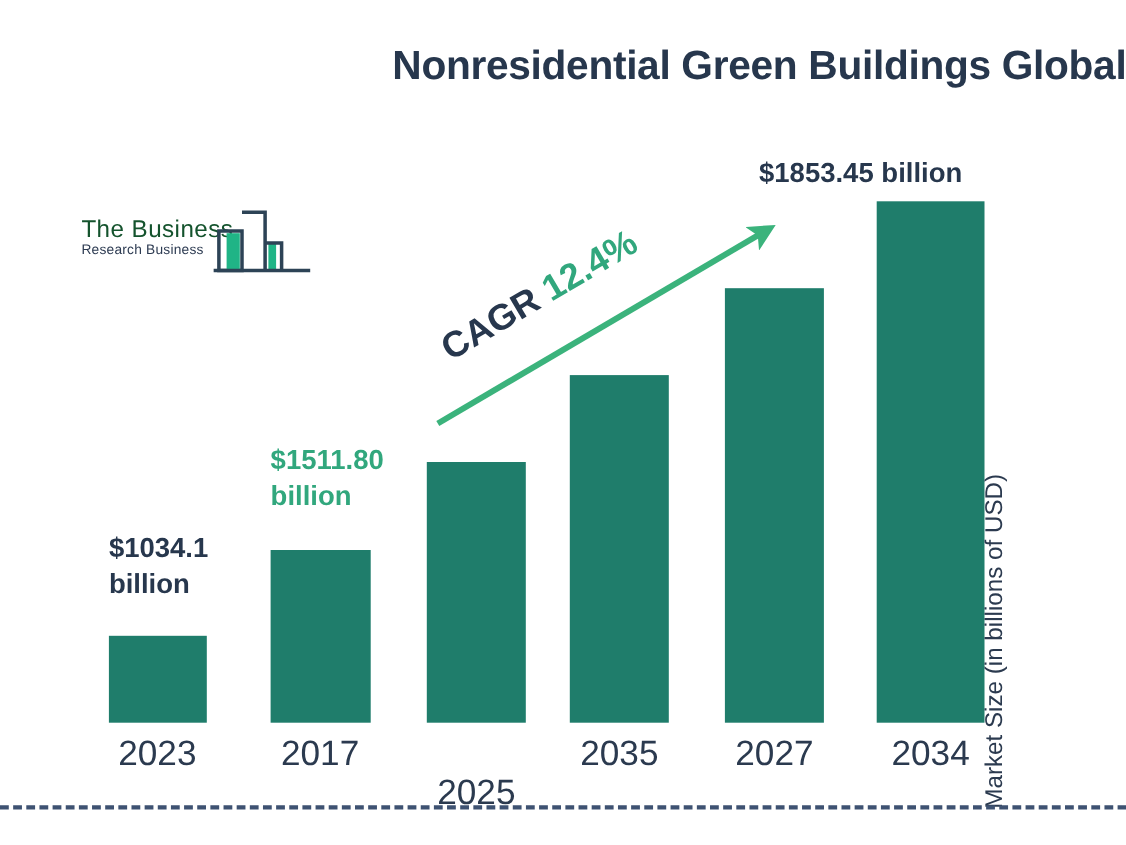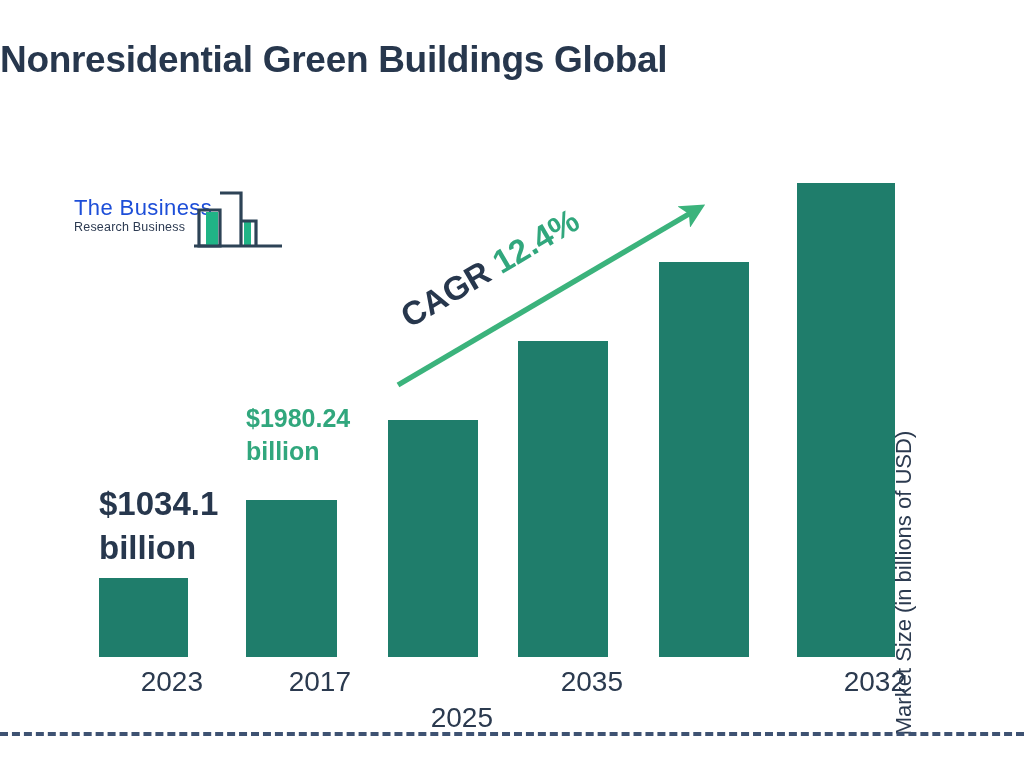--- a/index.html
+++ b/index.html
@@ -14,21 +14,21 @@
     position:relative;
     width:1024px; height:768px;
     background:#ffffff;
   }
 
   
   #chart-title {
     position:absolute;
     left:0; top:36px;
     width:1024px;
-    text-align:left;
+    text-align:right;
     color:#27374d;
     font-size:37px;
     font-weight:bold;
     line-height:1.28;
     letter-spacing:-0.3px;
   }
   #chart-title .title-line { display:block; }
 
   
   #logo {
@@ -42,21 +42,21 @@
     width:140px;
     color:#27374d;
     text-align:left;
   }
   #logo .logo-line1 {
     display:block;
     font-size:22px;
     font-weight:normal;
     letter-spacing:0.4px;
     line-height:1.05;
-    color:#1d4ed8;
+    color:#14532d;
   }
   #logo .logo-line2 {
     display:block;
     font-size:12.5px;
     font-weight:normal;
     letter-spacing:0.2px;
     line-height:1.4;
     color:#2d3b52;
   }
   #logo svg { position:absolute; left:120px; top:0; }
@@ -75,21 +75,21 @@
   
   .value-label {
     position:absolute;
     font-weight:bold;
     line-height:1.32;
     white-space:pre-line;
   }
   #value-label-2023 {
     left:99px; top:482px;
     width:150px;
-    font-size:33px;
+    font-size:25px;
     color:#27374d;
   }
   #value-label-2024 {
     left:246px; top:402px;
     width:170px;
     font-size:25px;
     color:#31a77d;
   }
   #value-label-2028 {
     left:690px; top:141px;
@@ -111,22 +111,22 @@
     white-space:nowrap;
   }
   #cagr-annotation .cagr-word { color:#27374d; }
   #cagr-annotation .cagr-value { color:#31a77d; }
 
   
   .x-tick-label {
     position:absolute;
     top:666px;
     width:120px;
-    text-align:right;
-    font-size:28px;
+    text-align:center;
+    font-size:32px;
     color:#2b3a4f;
     font-weight:normal;
   }
   #y-axis-label {
     position:absolute;
     left:auto; right:-148px; top:300px;
     width:400px;
     font-size:22px;
     color:#2b3a4f;
     transform:rotate(-90deg);
@@ -181,41 +181,43 @@
     <div class="bar" style="left:99px;  top:578px; width:89px;  height:79px;"></div>
     <div class="bar" style="left:246px; top:500px; width:91px;  height:157px;"></div>
     <div class="bar" style="left:388px; top:420px; width:90px;  height:237px;"></div>
     <div class="bar" style="left:518px; top:341px; width:90px;  height:316px;"></div>
     <div class="bar" style="left:659px; top:262px; width:90px;  height:395px;"></div>
     <div class="bar" style="left:797px; top:183px; width:98px;  height:474px;"></div>
   </div>
 
   <div class="value-label" id="value-label-2023">$1034.1
 billion</div>
-  <div class="value-label" id="value-label-2024">$1980.24
+  <div class="value-label" id="value-label-2024">$1511.80
 billion</div>
+  <div class="value-label" id="value-label-2028">$1853.45 billion</div>
 
   <svg id="cagr-arrow" width="1024" height="768">
     <defs>
       <marker id="arrowhead" markerWidth="4.6" markerHeight="4.6" refX="2.2" refY="2.3" orient="auto">
         <path d="M0,0 L4.6,2.3 L0,4.6 L1.1,2.3 Z" fill="#3bb37c"></path>
       </marker>
     </defs>
     <line x1="398" y1="385" x2="694" y2="211" stroke="#3bb37c" stroke-width="5.4" marker-end="url(#arrowhead)"></line>
   </svg>
 
   <div id="cagr-annotation">
     <span class="cagr-word">CAGR</span><span> </span><span class="cagr-value">12.4%</span>
   </div>
 
   <div class="x-tick-label" style="left:83px;">2023</div>
   <div class="x-tick-label" style="left:231px;">2017</div>
   <div class="x-tick-label" style="left:373px;margin-top:36px;">2025</div>
   <div class="x-tick-label" style="left:503px;">2035</div>
-  <div class="x-tick-label" style="left:786px;">2032</div>
+  <div class="x-tick-label" style="left:644px;">2027</div>
+  <div class="x-tick-label" style="left:786px;">2034</div>
 
   <div id="y-axis-label-wrap">
     <div id="y-axis-label">Market Size (in billions of USD)</div>
   </div>
 
   <div id="bottom-divider"></div>
 
 </div>
 
 </body></html>

